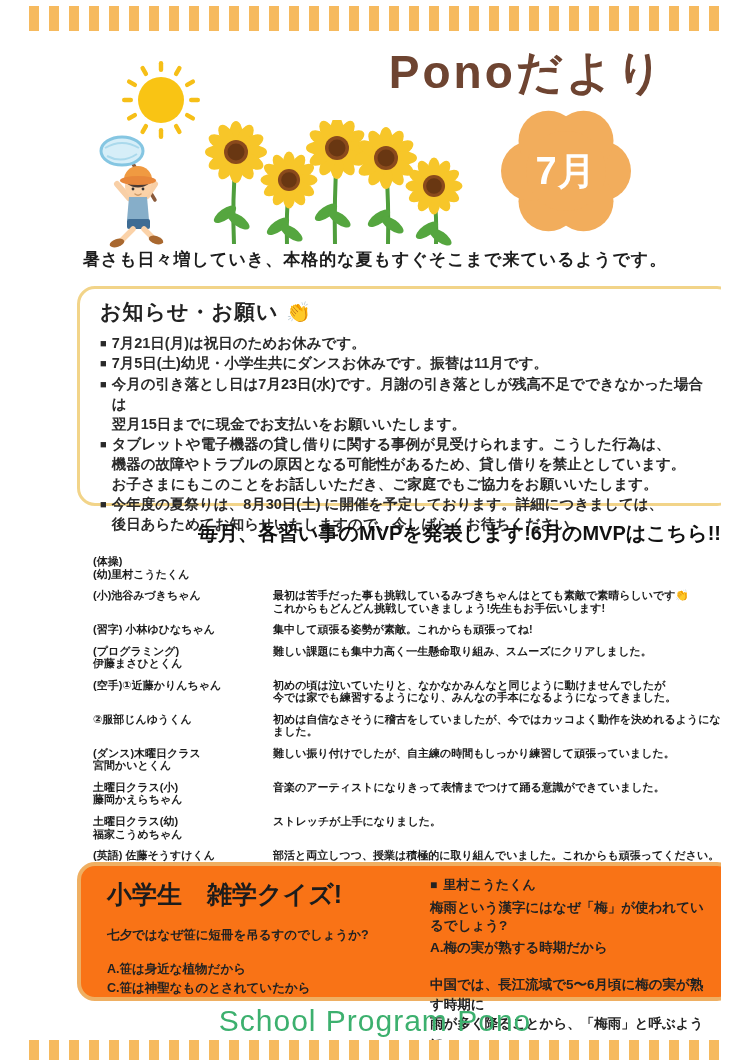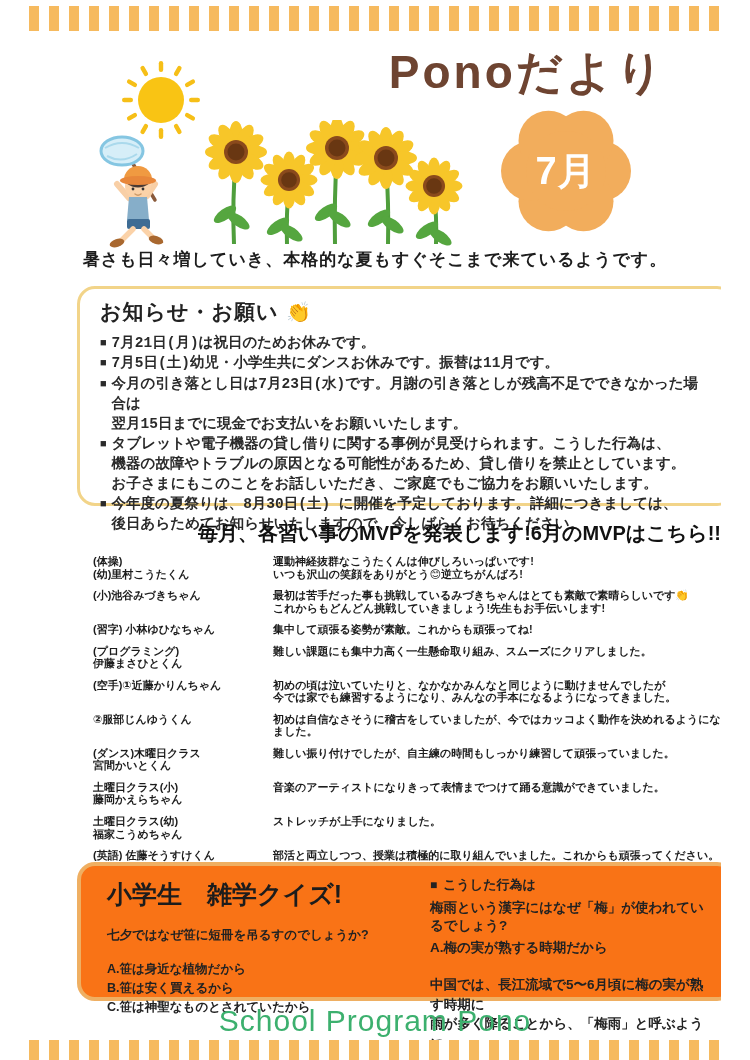--- a/index.html
+++ b/index.html
@@ -21,21 +21,21 @@
 
   .month-badge { position: absolute; left: 470px; top: 98px; width: 134px; height: 134px; }
   .month-badge svg { position: absolute; inset: 0; }
   .month-badge .month-label { position: absolute; inset: 0; display: flex; align-items: center;
     justify-content: center; color: #ffffff; font-size: 38px; font-weight: 800; letter-spacing: 1px; }
 
   .intro-line { position: absolute; top: 242px; left: 0; width: 100%; text-align: center;
     font-size: 17px; font-weight: 700; letter-spacing: 1px; color: #1d1d1d; }
 
   .notice-box { position: absolute; left: 48px; top: 280px; width: 658px; height: 220px;
-    border: 3px solid #f2d489; border-radius: 18px; background: #fff; padding: 9px 20px 8px 20px; font-family: Liberation Mono, monospace; }
+    border: 3px solid #f2d489; border-radius: 18px; background: #fff; padding: 9px 20px 8px 20px; }
   .notice-title-row { display: flex; align-items: center; gap: 8px; }
   .notice-title { font-size: 21px; font-weight: 800; color: #222; letter-spacing: 1px; }
   .notice-emoji { font-size: 20px; }
   .notice-list { list-style: none; margin-top: 7px; }
   .notice-item { display: flex; font-size: 14.5px; font-weight: 600; line-height: 1.38; color: #2a2a2a; }
   .notice-item .bullet { flex: 0 0 auto; margin-right: 5px; font-size: 11px; line-height: 1.85; }
   .notice-item .item-text { white-space: pre-line; }
 
   .mvp-title { position: absolute; top: 514px; left: 0; width: 100%; text-align: right;
     font-size: 20px; font-weight: 800; color: #111; }
@@ -211,22 +211,20 @@
       </li>
     </ul>
   </div>
 
   <div class="mvp-title">毎月、各習い事のMVPを発表します!6月のMVPはこちら!!</div>
 
   <div class="mvp-table">
     <div class="mvp-row">
       <div class="mvp-name">(体操)
 (幼)里村こうたくん</div>
-      <div class="mvp-comment">運動神経抜群なこうたくんは伸びしろいっぱいです!
-いつも沢山の笑顔をありがとう😊逆立ちがんばろ!</div>
     </div>
     <div class="mvp-row">
       <div class="mvp-name">(小)池谷みづきちゃん</div>
       <div class="mvp-comment">最初は苦手だった事も挑戦しているみづきちゃんはとても素敵で素晴らしいです👏
 これからもどんどん挑戦していきましょう!先生もお手伝いします!</div>
     </div>
     <div class="mvp-row">
       <div class="mvp-name">(習字) 小林ゆひなちゃん</div>
       <div class="mvp-comment">集中して頑張る姿勢が素敵。これからも頑張ってね!</div>
     </div>
@@ -264,28 +262,27 @@
       <div class="mvp-comment">部活と両立しつつ、授業は積極的に取り組んでいました。これからも頑張ってください。</div>
     </div>
   </div>
 
   <div class="quiz-box">
     <div class="quiz-left">
       <div class="quiz-title">小学生　雑学クイズ!</div>
       <div class="quiz-question">七夕ではなぜ笹に短冊を吊るすのでしょうか?</div>
       <ul class="quiz-options">
         <li class="quiz-option">A.笹は身近な植物だから</li>
-        <li class="quiz-option">B.笹は安く買えるから</li>
         <li class="quiz-option">C.笹は神聖なものとされていたから</li>
       </ul>
     </div>
     <div class="quiz-right">
       <div class="answer-header">
         <span class="bullet">■</span>
-        <span>こうした行為は</span>
+        <span>里村こうたくん</span>
       </div>
       <div class="prev-question">梅雨という漢字にはなぜ「梅」が使われているでしょう?</div>
       <div class="prev-answer">A.梅の実が熟する時期だから</div>
       <div class="answer-explanation">中国では、長江流域で5〜6月頃に梅の実が熟す時期に
 雨が多く降ることから、「梅雨」と呼ぶように
 なったとされています。</div>
     </div>
   </div>
 
   <div class="footer">

